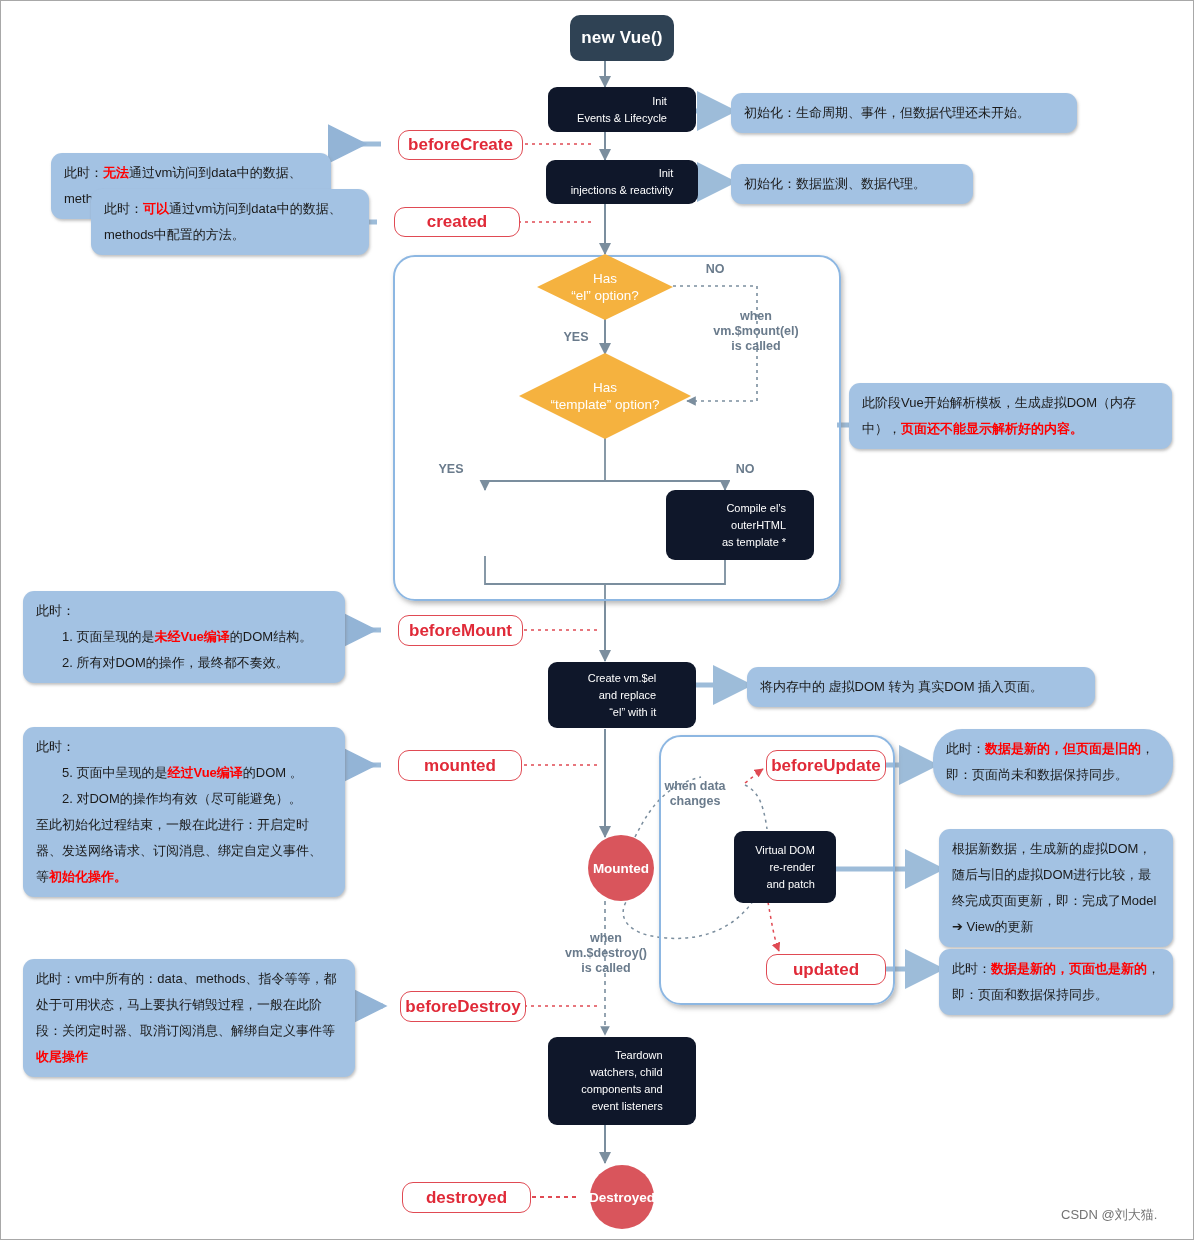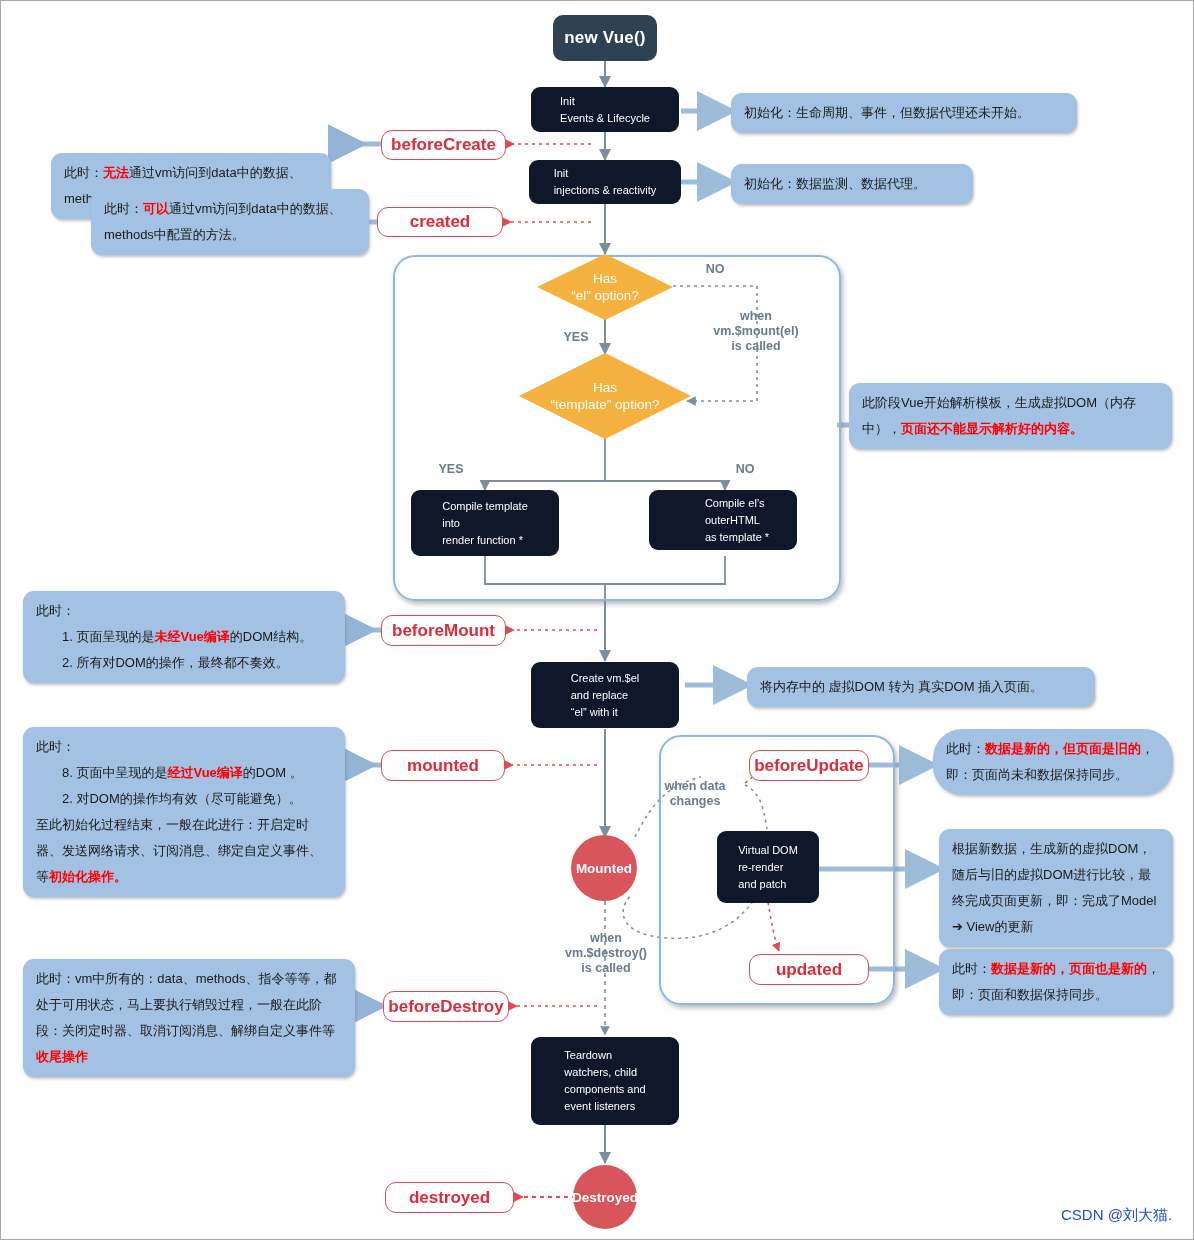--- a/index.html
+++ b/index.html
@@ -5,21 +5,21 @@
   html,body{margin:0;padding:0;}
   body{
     width:1194px;height:1240px;
     background:#ffffff;
     font-family:"Liberation Sans","DejaVu Sans",sans-serif;
     overflow:hidden;
   }
   #stage{position:relative;width:1194px;height:1240px;border:1px solid #a8a8a8;box-sizing:border-box;background:#fff;}
 
   
-  .node{position:absolute;box-sizing:border-box;display:flex;align-items:center;justify-content:center;text-align:left;}
+  .node{position:absolute;box-sizing:border-box;display:flex;align-items:center;justify-content:center;text-align:right;margin-left:17px;}
 
   .vue-start{
     background:#2f4254;color:#fff;border-radius:10px;
     font-weight:bold;font-size:17px;letter-spacing:.2px;
   }
   .green{
     background:#0f172a;color:#fff;border-radius:9px;
     font-size:11px;line-height:17px;
   }
   .diamond-wrap{position:absolute;}
@@ -49,21 +49,21 @@
   .stagebox{
     position:absolute;box-sizing:border-box;
     border:2.5px solid #8db7e2;border-radius:22px;background:transparent;
     box-shadow:2px 3px 5px rgba(130,130,130,.55);
   }
   .smalllabel{
     position:absolute;color:#6a7b8c;font-weight:bold;font-size:12.5px;
     line-height:15px;text-align:center;
   }
   .watermark{
-    position:absolute;color:#1d4ed8;font-size:15px;
+    position:absolute;color:#737373;font-size:13px;
   }
   svg.lines{position:absolute;left:0;top:0;width:1194px;height:1240px;pointer-events:none;}
 </style>
 </head>
 <body>
 
 <div id="stage">
 
   <svg class="lines" viewBox="0 0 1194 1240">
     <defs>
@@ -159,25 +159,22 @@
   </div>
 
   <div class="diamond-wrap" style="left:518px;top:352px;width:172px;height:86px;">
     <svg width="172" height="86" viewBox="0 0 172 86">
       <polygon points="86,0 172,43 86,86 0,43" fill="#f5b23f"></polygon>
     </svg>
     <div class="lbl" style="white-space:pre-line;">Has
 “template” option?</div>
   </div>
 
-  <div class="node green" style="left:410px;top:489px;width:148px;height:66px;white-space:pre-line;">Compile template
-into
-render function *</div>
-
-  <div class="node green" style="left:648px;top:489px;width:148px;height:60px;white-space:pre-line;padding-left:28px;">Compile el’s
+
+  <div class="node green" style="left:648px;top:489px;width:148px;height:70px;white-space:pre-line;padding-left:28px;">Compile el’s
 outerHTML
 as template *</div>
 
   <div class="node green" style="left:530px;top:661px;width:148px;height:66px;white-space:pre-line;">Create vm.$el
 and replace
 “el” with it</div>
 
   <div class="node circle" style="left:570px;top:834px;width:66px;height:66px;">Mounted</div>
 
   <div class="node green" style="left:716px;top:830px;width:102px;height:72px;white-space:pre-line;">Virtual DOM
@@ -222,21 +219,21 @@
   </div>
 
   <div class="note" style="left:22px;top:590px;width:322px;">
     <span>此时：</span>
     <span class="ind"><span>1. 页面呈现的是</span><b>未经Vue编译</b><span>的DOM结构。</span></span>
     <span class="ind">2. 所有对DOM的操作，最终都不奏效。</span>
   </div>
 
   <div class="note" style="left:22px;top:726px;width:322px;">
     <span>此时：</span>
-    <span class="ind"><span>8. 页面中呈现的是</span><b>经过Vue编译</b><span>的DOM 。</span></span>
+    <span class="ind"><span>5. 页面中呈现的是</span><b>经过Vue编译</b><span>的DOM 。</span></span>
     <span class="ind">2. 对DOM的操作均有效（尽可能避免）。</span>
     <span><span>至此初始化过程结束，一般在此进行：开启定时器、发送网络请求、订阅消息、绑定自定义事件、等</span><b>初始化操作。</b></span>
   </div>
 
   <div class="note" style="left:22px;top:958px;width:332px;">
     <span><span>此时：vm中所有的：data、methods、指令等等，都处于可用状态，马上要执行销毁过程，一般在此阶段：关闭定时器、取消订阅消息、解绑自定义事件等</span><b>收尾操作</b></span>
   </div>
 
   <div class="note" style="left:730px;top:92px;width:346px;">初始化：生命周期、事件，但数据代理还未开始。</div>
 

